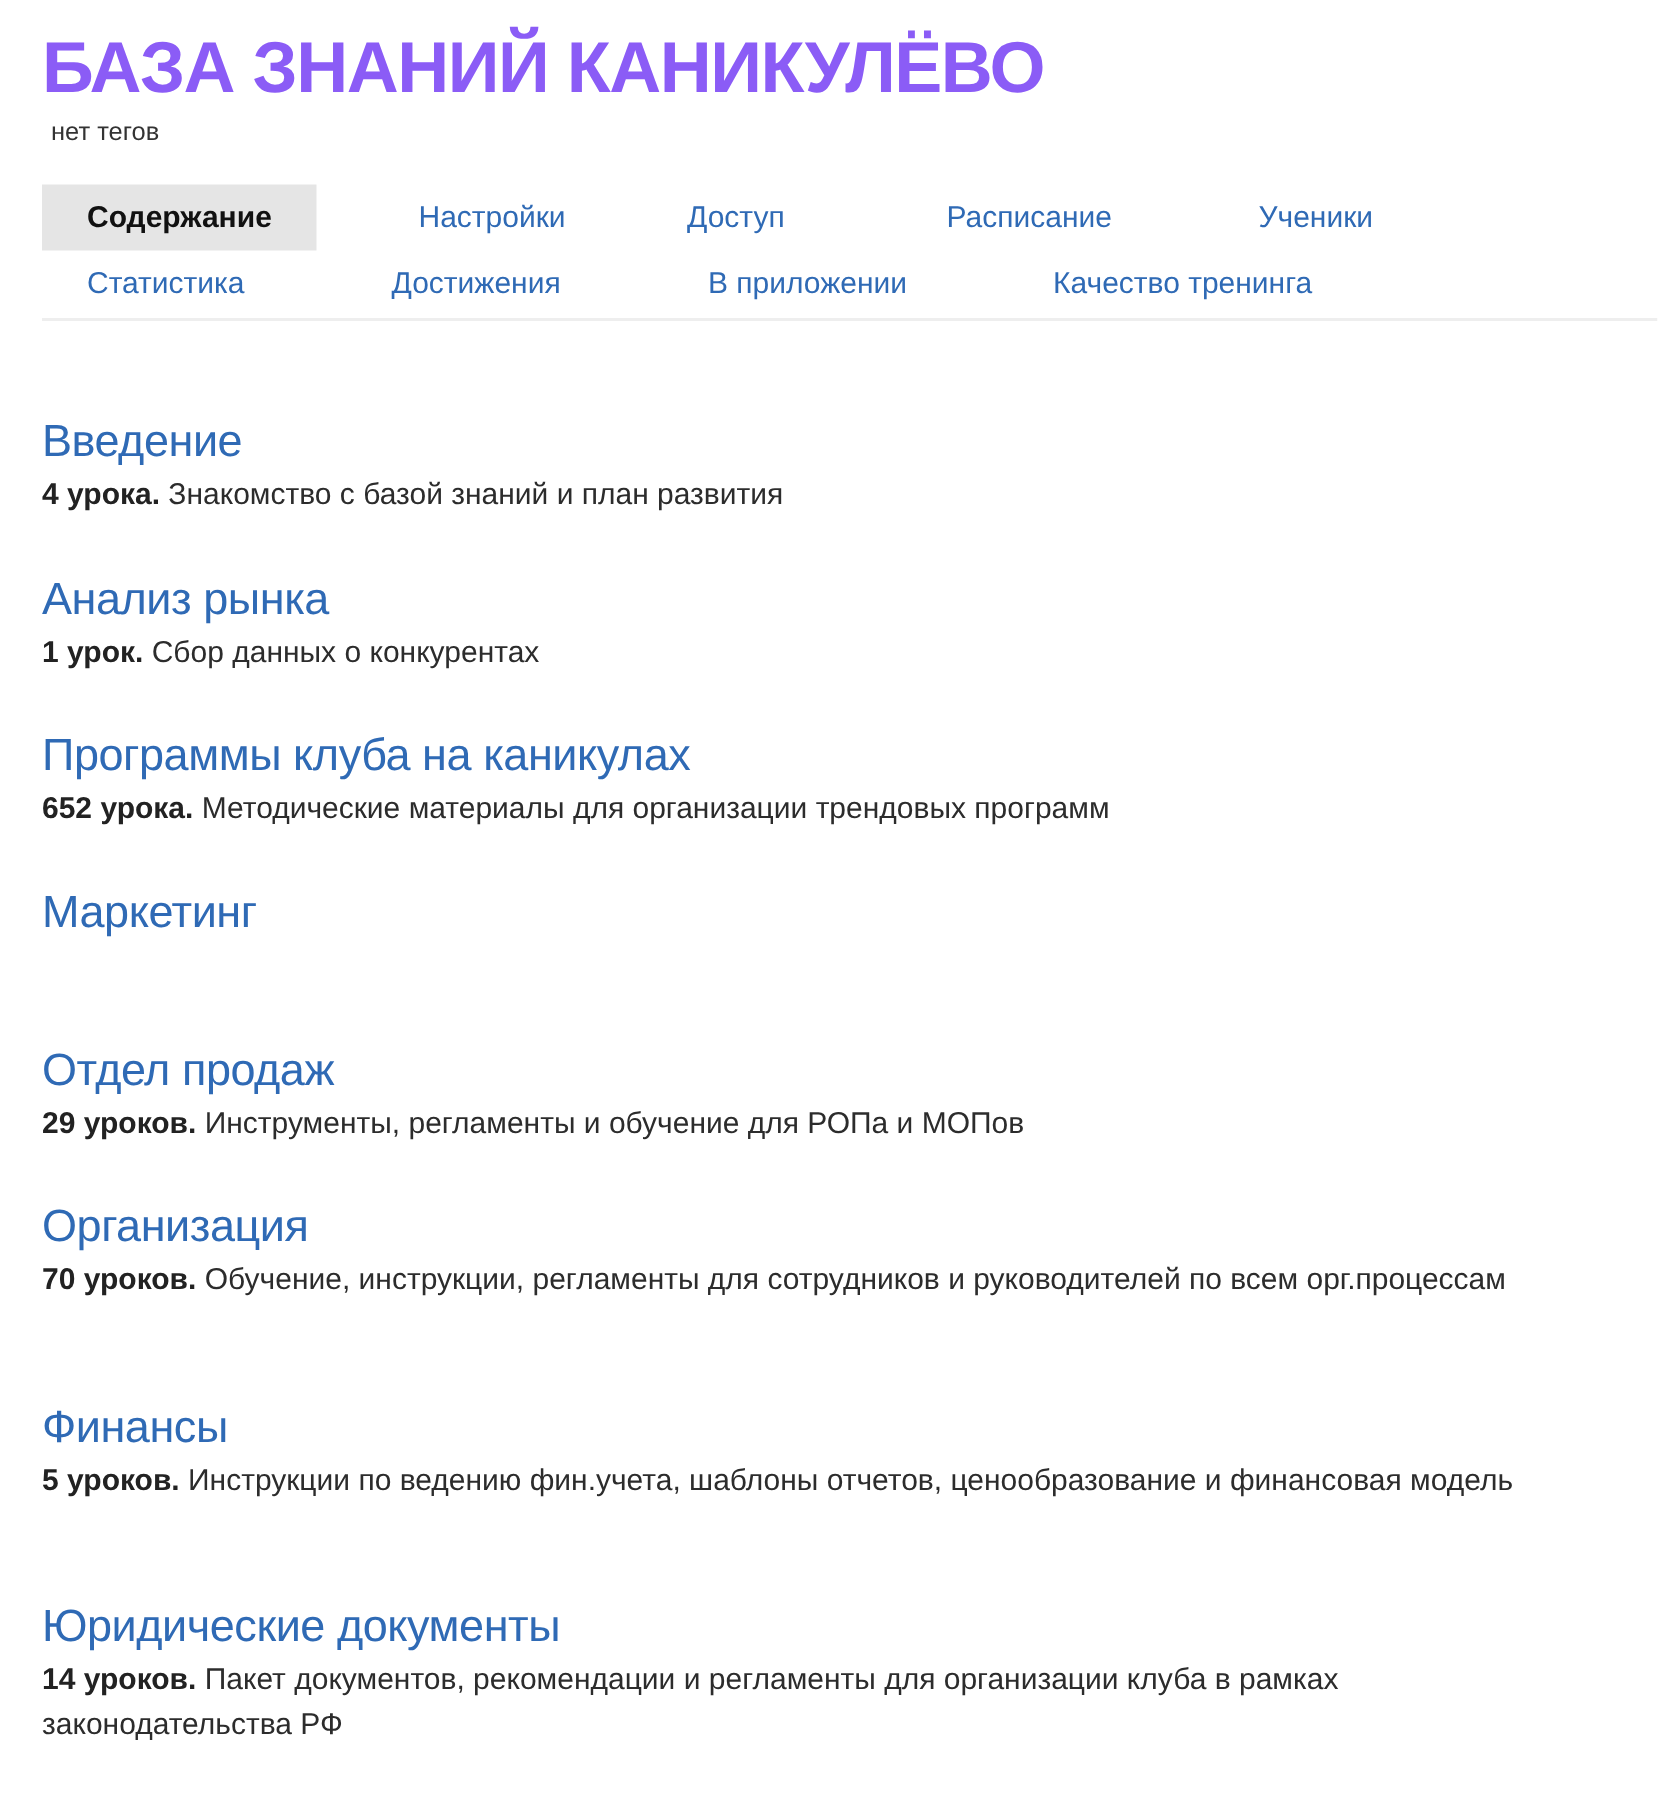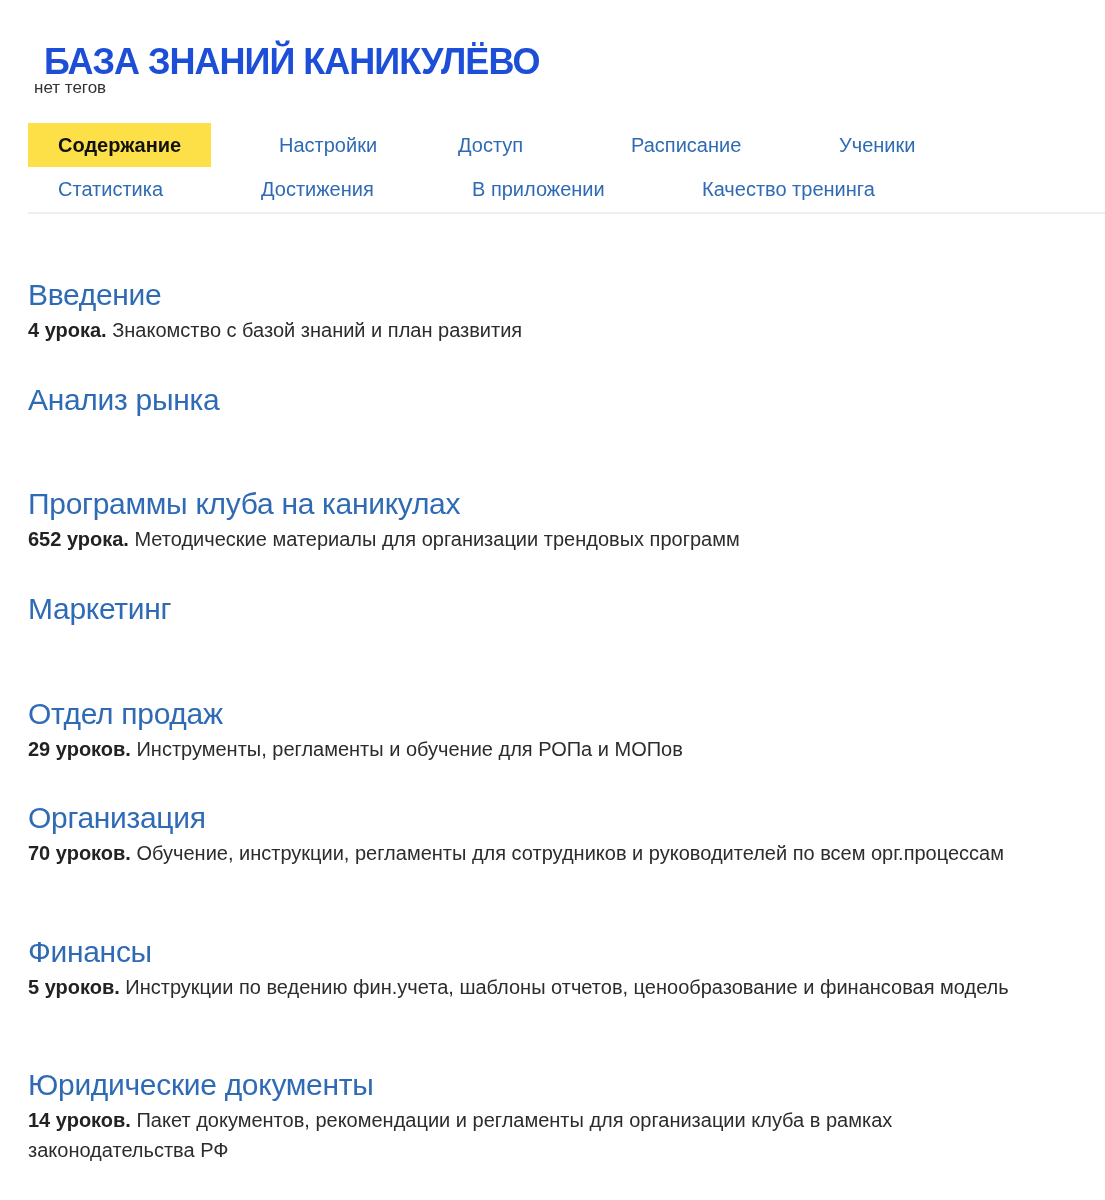--- a/index.html
+++ b/index.html
@@ -12,24 +12,24 @@
   }
   body {
     font-family: "Liberation Sans", "DejaVu Sans", sans-serif;
     color: #2c2c2c;
     position: relative;
   }
   .page-title {
     position: absolute;
     left: 28px;
     top: 18px;
-    margin: 16px;
-    font-size: 36px;
+    margin: 0;
+    font-size: 48px;
     font-weight: bold;
-    color: #1d4ed8;
+    color: #8b5cf6;
     letter-spacing: -1px;
     line-height: 56px;
     white-space: nowrap;
   }
   .tags {
     position: absolute;
     left: 34px;
     top: 78px;
     font-size: 17px;
     color: #333333;
@@ -45,21 +45,21 @@
   .tab {
     position: absolute;
     font-size: 20px;
     color: #2f6ab5;
     line-height: 44px;
     height: 44px;
     white-space: nowrap;
     cursor: pointer;
   }
   .tab.active {
-    background: #fde047;
+    background: #e5e5e5;
     color: #111111;
     font-weight: bold;
     padding: 0 30px;
   }
   .section {
     position: absolute;
     left: 28px;
     width: 1040px;
   }
   .section-title {
@@ -102,20 +102,21 @@
   <div class="tab" style="left:674px; top:44px;">Качество тренинга</div>
 </nav>
 
 <div class="section" style="top:277px;">
   <a class="section-title">Введение</a>
   <div class="section-desc"><span class="section-count">4 урока.</span><span> Знакомство с базой знаний и план развития</span></div>
 </div>
 
 <div class="section" style="top:382px;">
   <a class="section-title">Анализ рынка</a>
+  <div class="section-desc"><span class="section-count">1 урок.</span><span> Сбор данных о конкурентах</span></div>
 </div>
 
 <div class="section" style="top:486px;">
   <a class="section-title">Программы клуба на каникулах</a>
   <div class="section-desc"><span class="section-count">652 урока.</span><span> Методические материалы для организации трендовых программ</span></div>
 </div>
 
 <div class="section" style="top:591px;">
   <a class="section-title">Маркетинг</a>
 </div>

